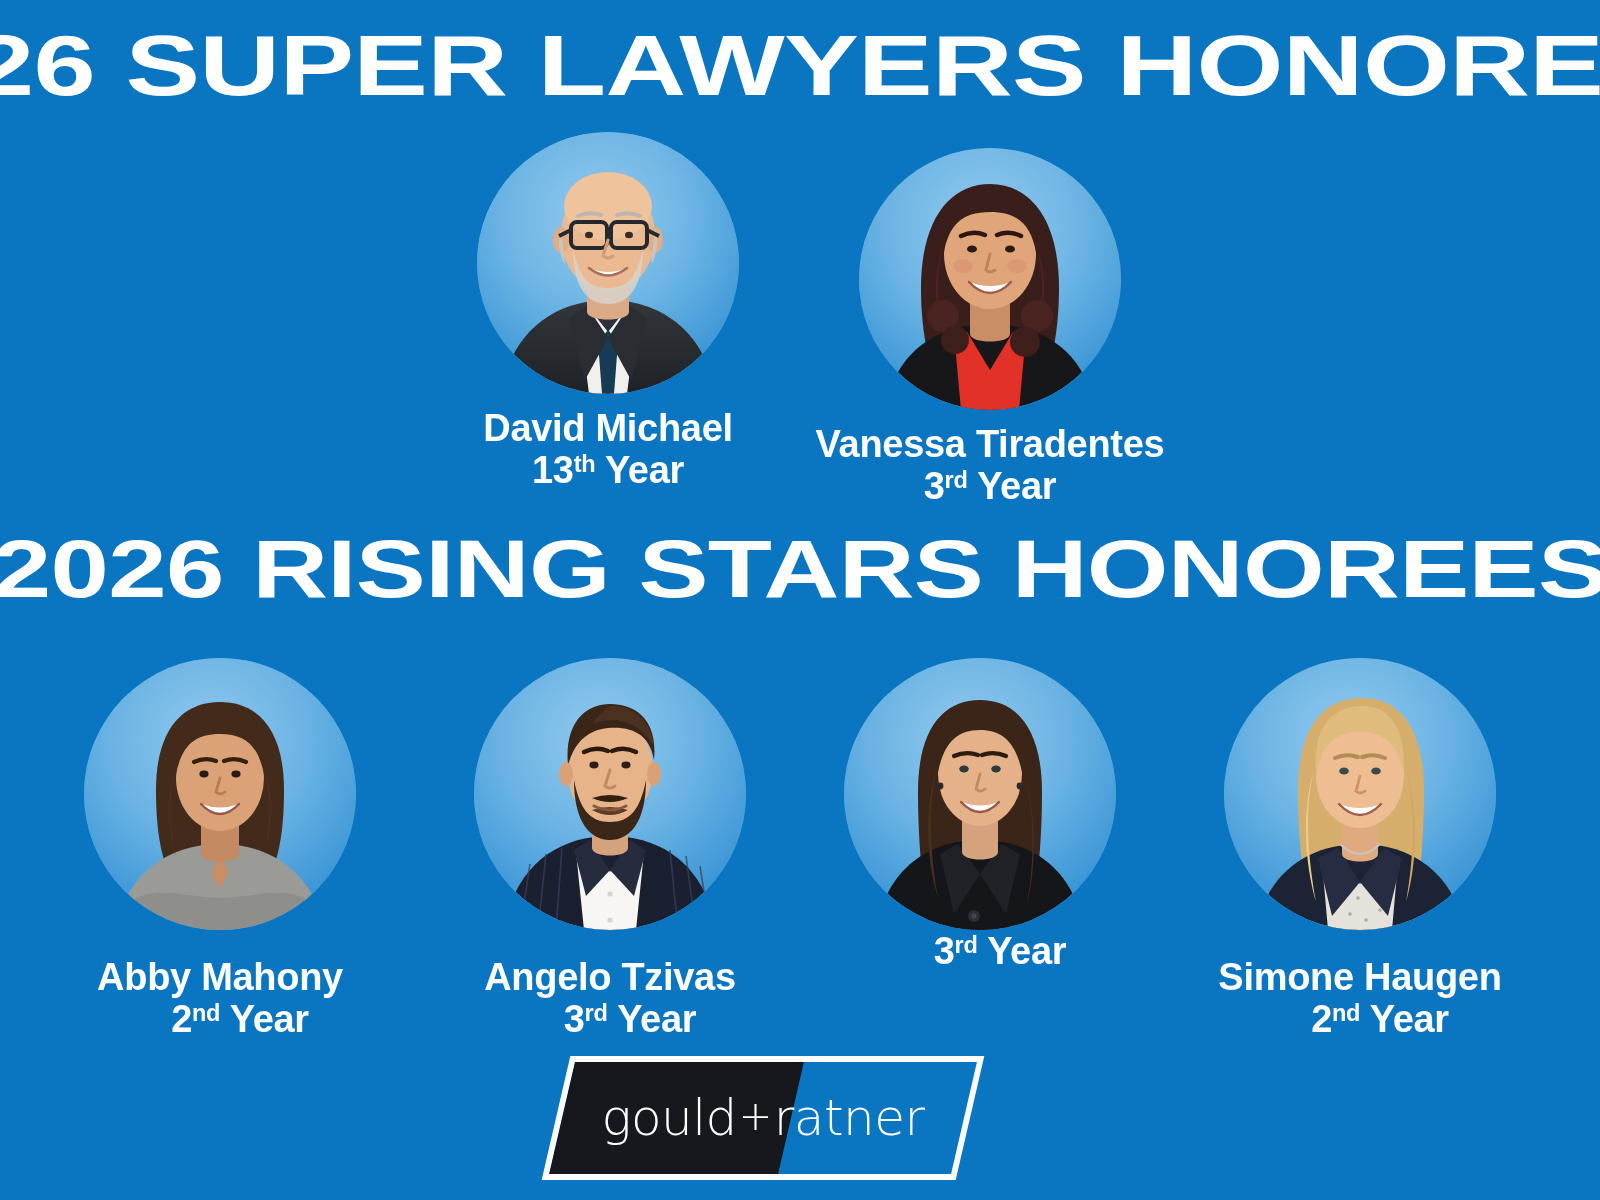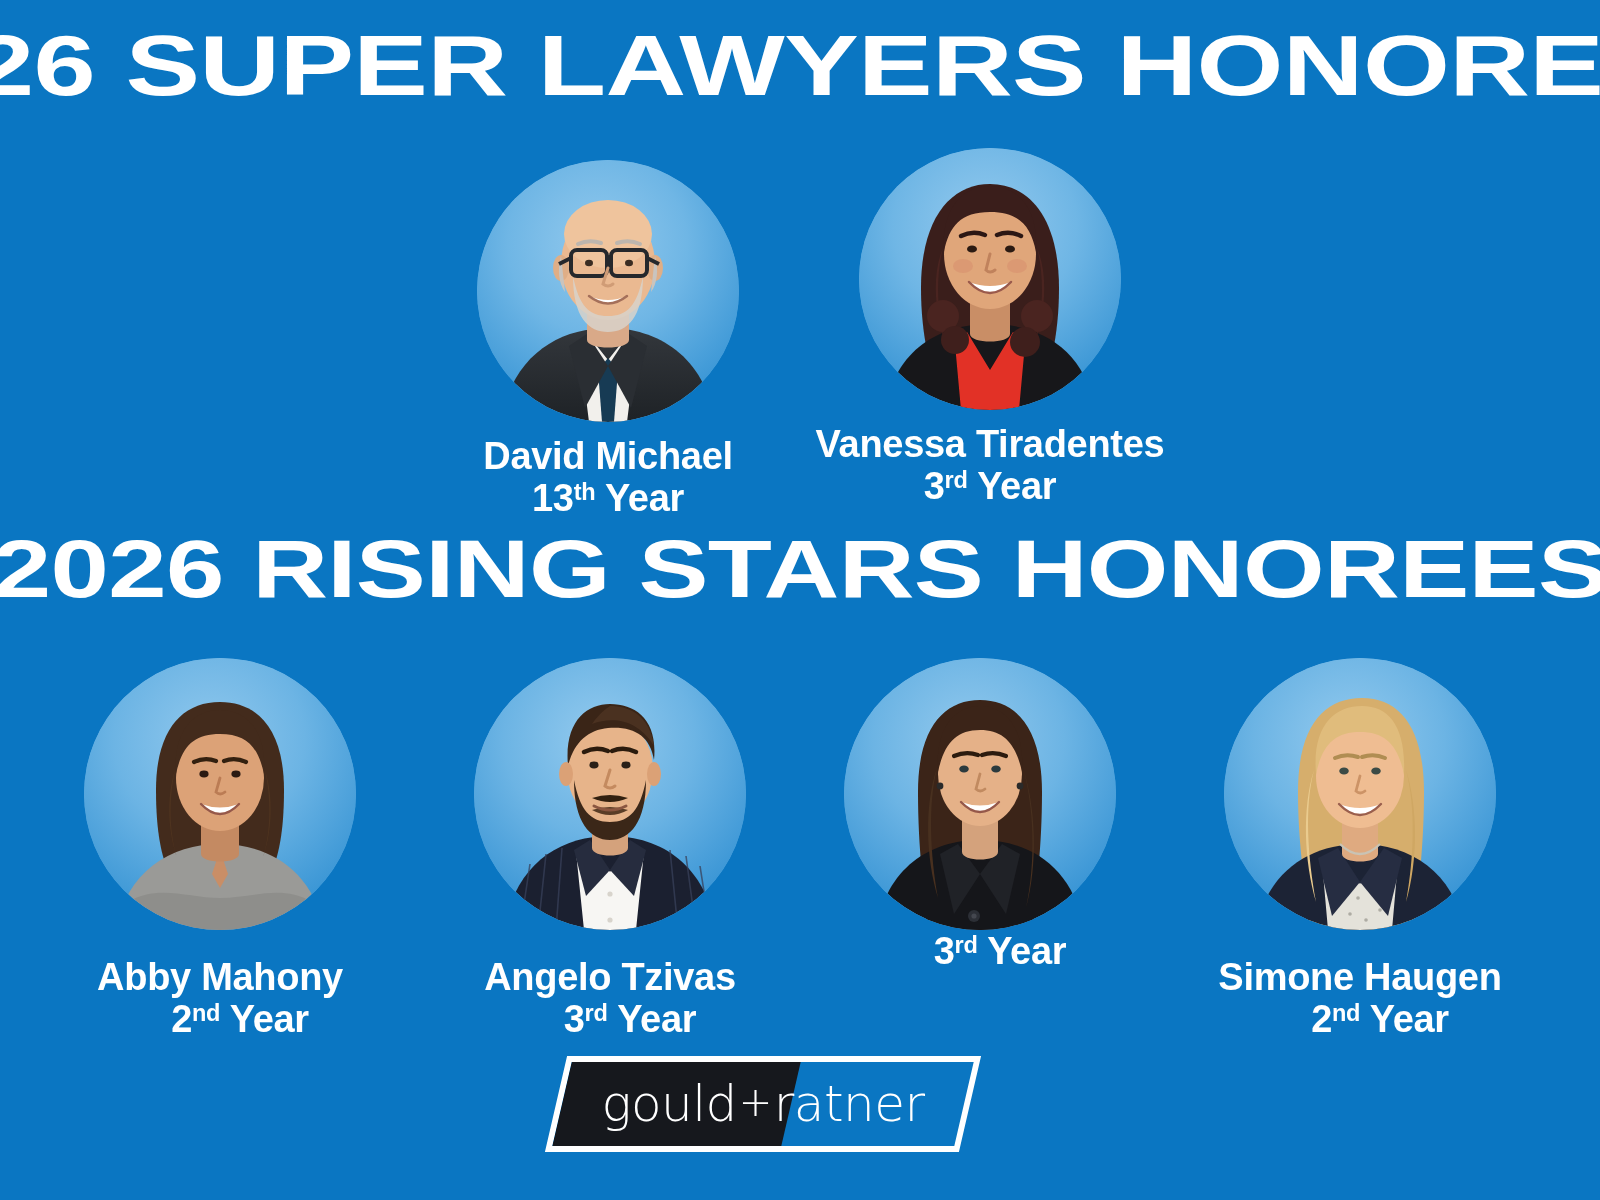--- a/index.html
+++ b/index.html
@@ -95,21 +95,21 @@
   .row-bot .photo-wrap { width: 272px; height: 272px; }
   .row-bot .name { font-size: 38px; margin-top: 27px; }
   .row-bot .year { font-size: 38px; padding-left: 40px; }
 
   
   #logo {
     position: absolute;
     left: 556px;
     top: 1056px;
     width: 414px;
-    height: 96px;
+    height: 124px;
   }
   .logo-outer {
     position: absolute;
     inset: 0;
     transform: skewX(-13deg);
     border: 6px solid #FFFFFF;
     box-sizing: border-box;
     background: #0A76C2;
     overflow: hidden;
   }
@@ -141,21 +141,21 @@
     top: -2px;
   }
 </style>
 </head>
 <body>
 
 <div id="poster">
 
   <div class="heading" id="heading-super">2026 SUPER LAWYERS HONOREES</div>
 
-  <div class="honoree row-top" style="left:388px; top:160px; width:440px;">
+  <div class="honoree row-top" style="left:388px; top:132px; width:440px;">
     <div class="photo-wrap">
       <svg class="portrait" viewBox="0 0 262 262">
         <defs>
           <clipPath id="clipA">
               <circle cx="131" cy="131" r="131"></circle>
             </clipPath>
           <radialGradient id="bgA" cx="46%" cy="32%" r="76%">
             <stop offset="0%" stop-color="#92C9ED"></stop>
             <stop offset="45%" stop-color="#6FB6E5"></stop>
             <stop offset="100%" stop-color="#2E8FD2"></stop>

